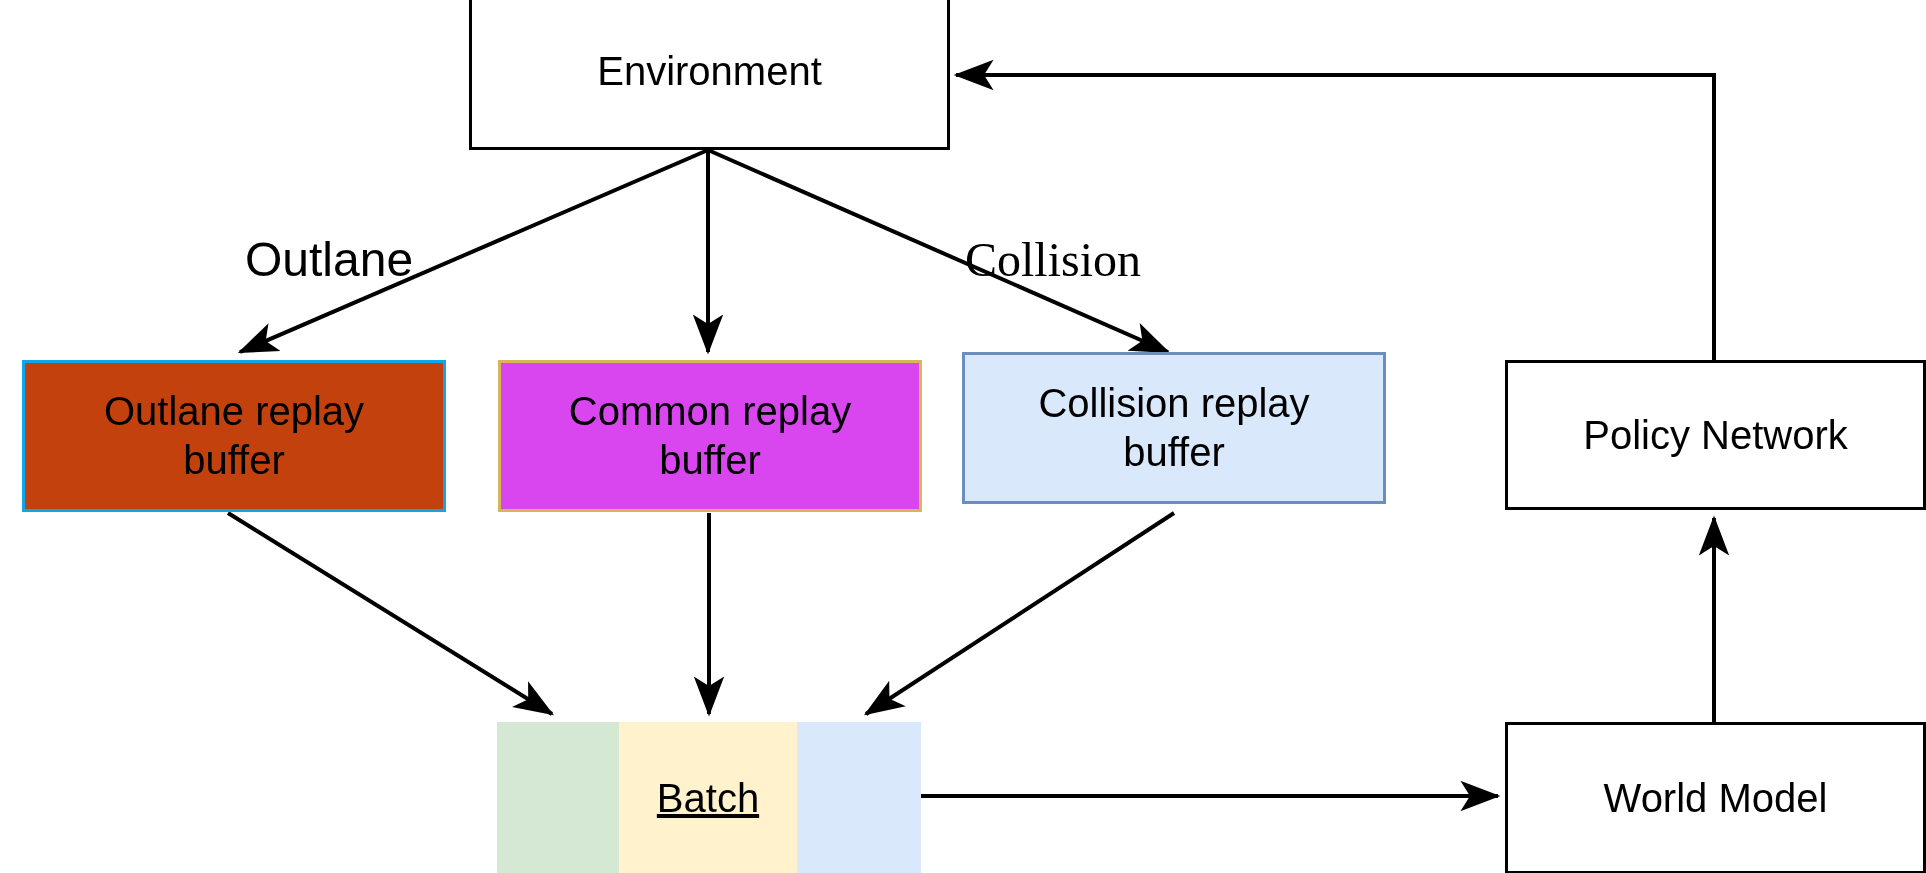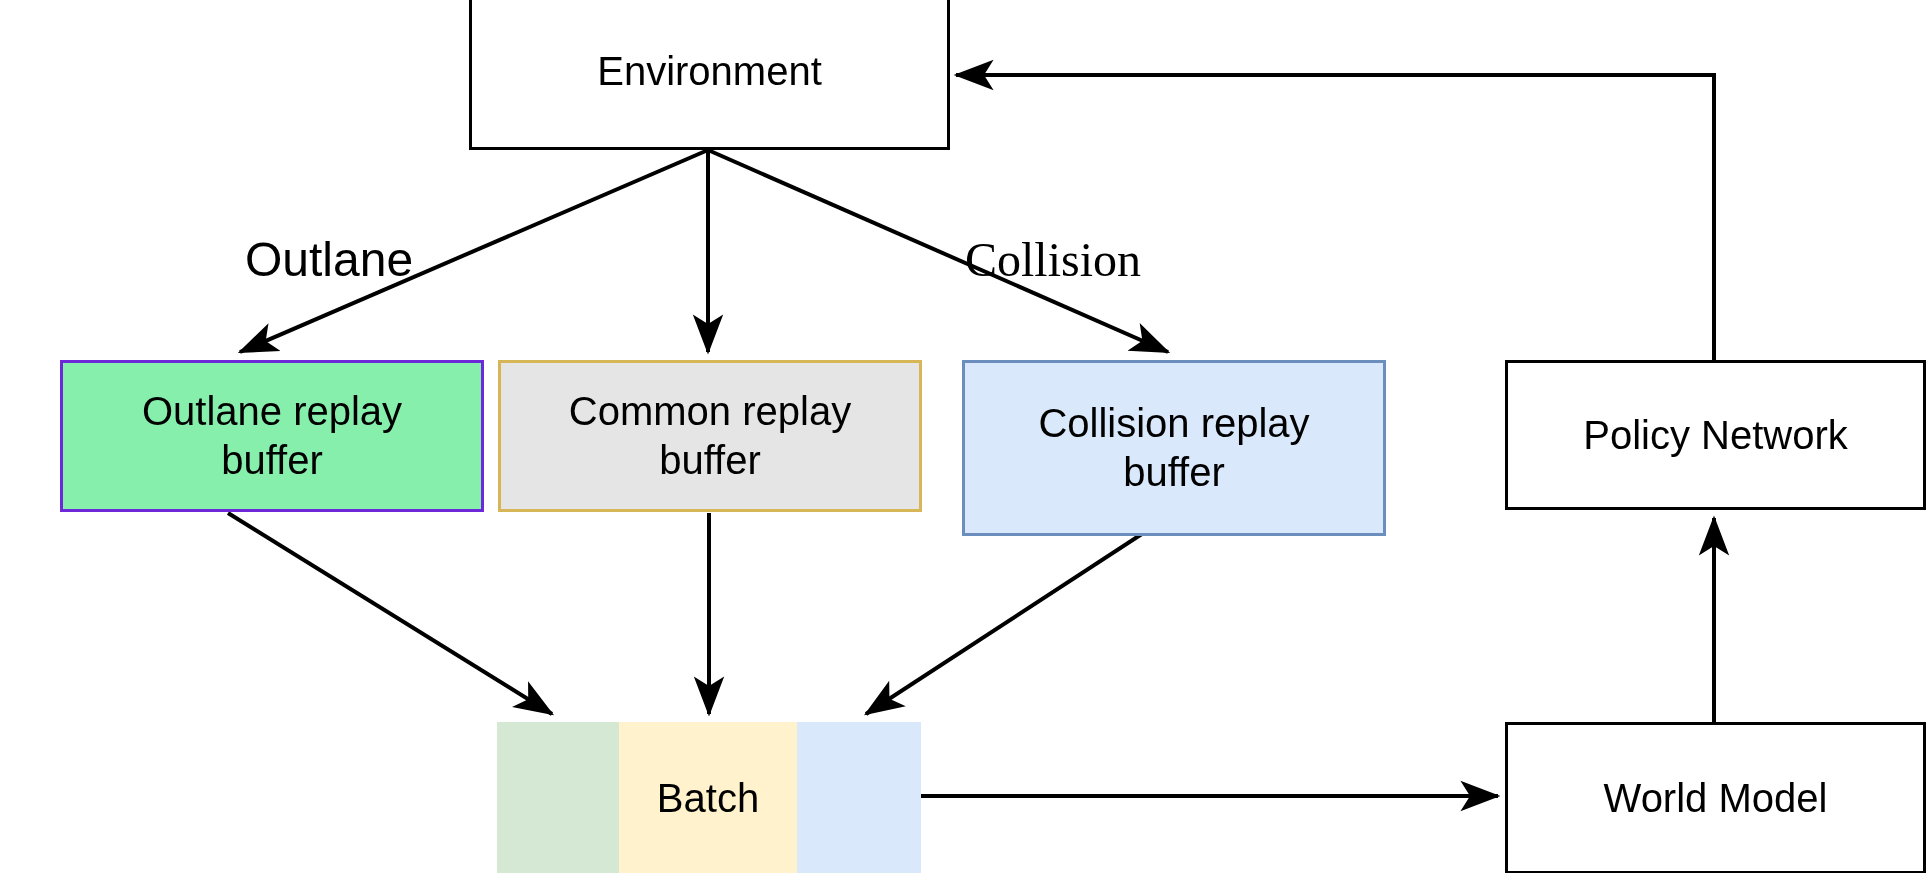--- a/index.html
+++ b/index.html
@@ -33,46 +33,46 @@
     line-height: 1.22;
     color: #000000;
     font-size: 40px;
     font-family: "Liberation Sans", sans-serif;
   }
   .node-plain {
     background: #ffffff;
     border: 3px solid #000000;
   }
   .node-green {
-    background: #86efac;
-    border: 3px solid #6d28d9;
-    margin-left: 38px;
+    background: #c2410c;
+    border: 3px solid #0ea5e9;
   }
   .node-yellow {
-    background: #e5e5e5;
+    background: #d946ef;
     border: 3px solid #d6b656;
   }
   .node-blue {
     background: #dae8fc;
     border: 3px solid #6c8ebf;
   }
   #node-environment { left: 469px;  top: -8px;  width: 481px; height: 158px; }
   #node-outlane-buffer   { left: 22px;   top: 360px; width: 424px; height: 152px; }
   #node-common-buffer    { left: 498px;  top: 360px; width: 424px; height: 152px; }
-  #node-collision-buffer { left: 962px;  top: 360px; width: 424px; height: 176px; }
+  #node-collision-buffer { left: 962px;  top: 352px; width: 424px; height: 152px; }
   #node-policy-network   { left: 1505px; top: 360px; width: 421px; height: 150px; }
   #node-world-model      { left: 1505px; top: 722px; width: 421px; height: 152px; }
 
   #node-batch {
     position: absolute;
     left: 497px;
     top: 722px;
     width: 424px;
     height: 152px;
     display: flex;
+    text-decoration: underline;
   }
   .batch-seg {
     height: 100%;
     display: flex;
     align-items: center;
     justify-content: center;
     font-size: 40px;
     color: #000000;
     font-family: "Liberation Sans", sans-serif;
   }

